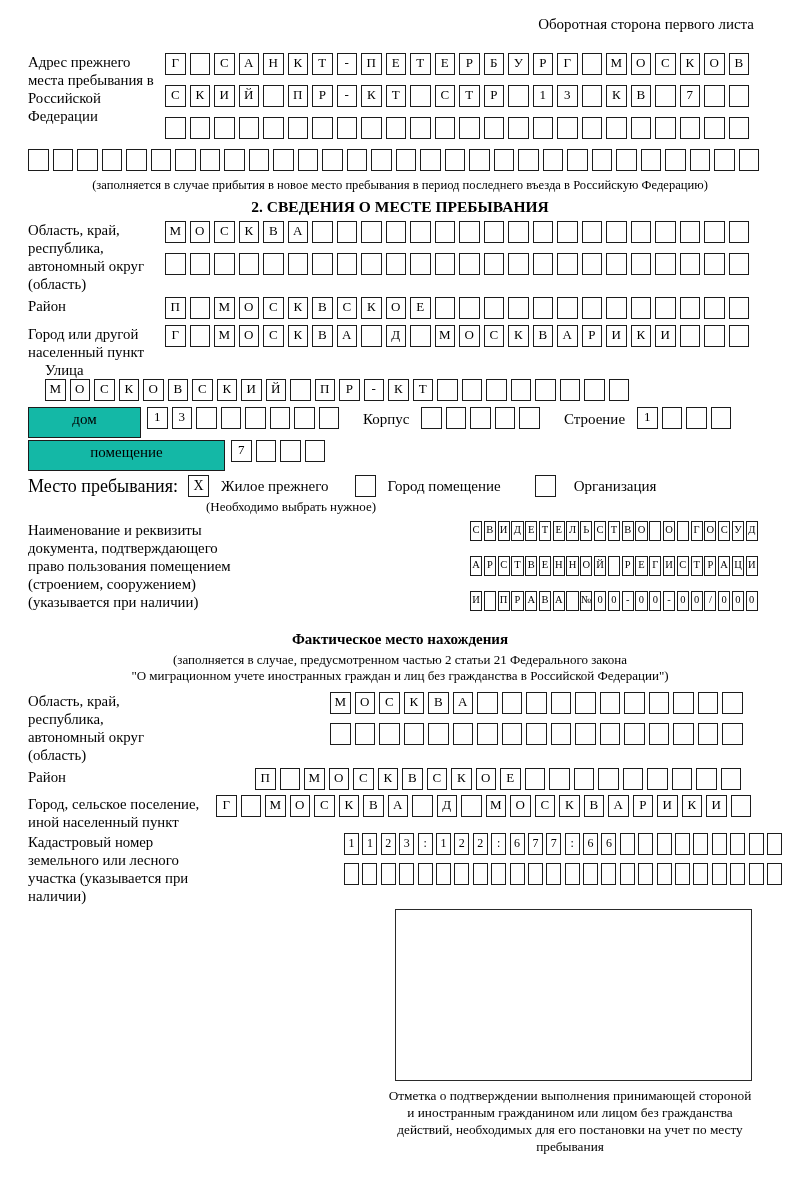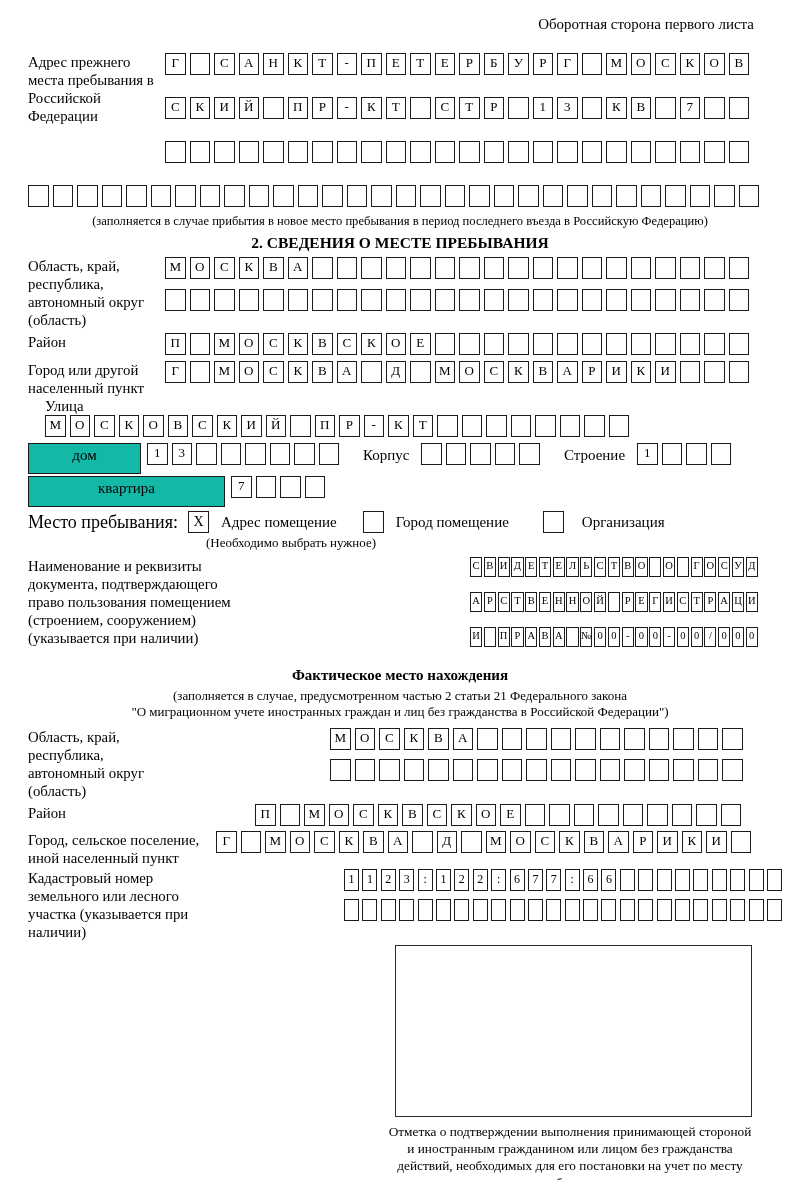--- a/index.html
+++ b/index.html
@@ -7,21 +7,21 @@
          font-family:"Liberation Serif","DejaVu Serif",serif; }
   .page { box-sizing:border-box; width:800px; padding:16px 28px 0 28px; }
 
   .page-title { text-align:right; padding-right:18px; font-size:15px; margin-bottom:20px; }
 
   .frow { display:flex; align-items:flex-start; }
   .flabel { flex:none; font-size:14.8px; line-height:18px; }
   .rows { flex:none; }
 
   .cells { white-space:nowrap; height:22px; }
-  .rows .cells { margin-bottom:22px; }
+  .rows .cells { margin-bottom:10px; }
   .cell { display:inline-block; box-sizing:border-box; width:20.5px; height:22px;
           border:1.6px solid #1c1c1c; margin-right:4px; text-align:center;
           font-size:13px; line-height:18px; vertical-align:top; overflow:hidden; }
   .cell.sm { width:12.2px; height:20px; border-width:1.5px; margin-right:1.6px;
              font-size:10.5px; line-height:16px; }
   .cell.kd { width:15px; margin-right:3.4px; font-size:12px; }
 
   
   .lw1   { width:137px; }
   .lw-doc  { width:215px; margin-right:227px; }
@@ -125,28 +125,28 @@
   <div class="frow dom-row">
     <div class="bigbox dom-box">дом</div>
     <div class="cells"><span class="cell">1</span><span class="cell">3</span><span class="cell"></span><span class="cell"></span><span class="cell"></span><span class="cell"></span><span class="cell"></span><span class="cell"></span></div>
     <div class="inline-label">Корпус</div>
     <div class="cells"><span class="cell"></span><span class="cell"></span><span class="cell"></span><span class="cell"></span><span class="cell"></span></div>
     <div class="inline-label">Строение</div>
     <div class="cells"><span class="cell">1</span><span class="cell"></span><span class="cell"></span><span class="cell"></span></div>
   </div>
 
   <div class="frow kv-row">
-    <div class="bigbox kv-box">квартира</div>
+    <div class="bigbox kv-box">помещение</div>
     <div class="cells"><span class="cell">7</span><span class="cell"></span><span class="cell"></span><span class="cell"></span></div>
   </div>
 
   <div class="frow mesto-row">
     <span class="mesto-label">Место пребывания:</span>
     <span class="checkbox cb1">X</span>
-    <span class="mesto-opt">Адрес помещение</span>
+    <span class="mesto-opt">Жилое прежнего</span>
     <span class="checkbox cb2"></span>
     <span class="mesto-opt">Город помещение</span>
     <span class="checkbox cb3"></span>
     <span class="mesto-opt">Организация</span>
   </div>
   <div class="mesto-note">(Необходимо выбрать нужное)</div>
 
   <div class="frow doc-block">
     <div class="flabel lw-doc">Наименование и реквизиты документа, подтверждающего право пользования помещением (строением, сооружением) (указывается при наличии)</div>
     <div class="rows">

